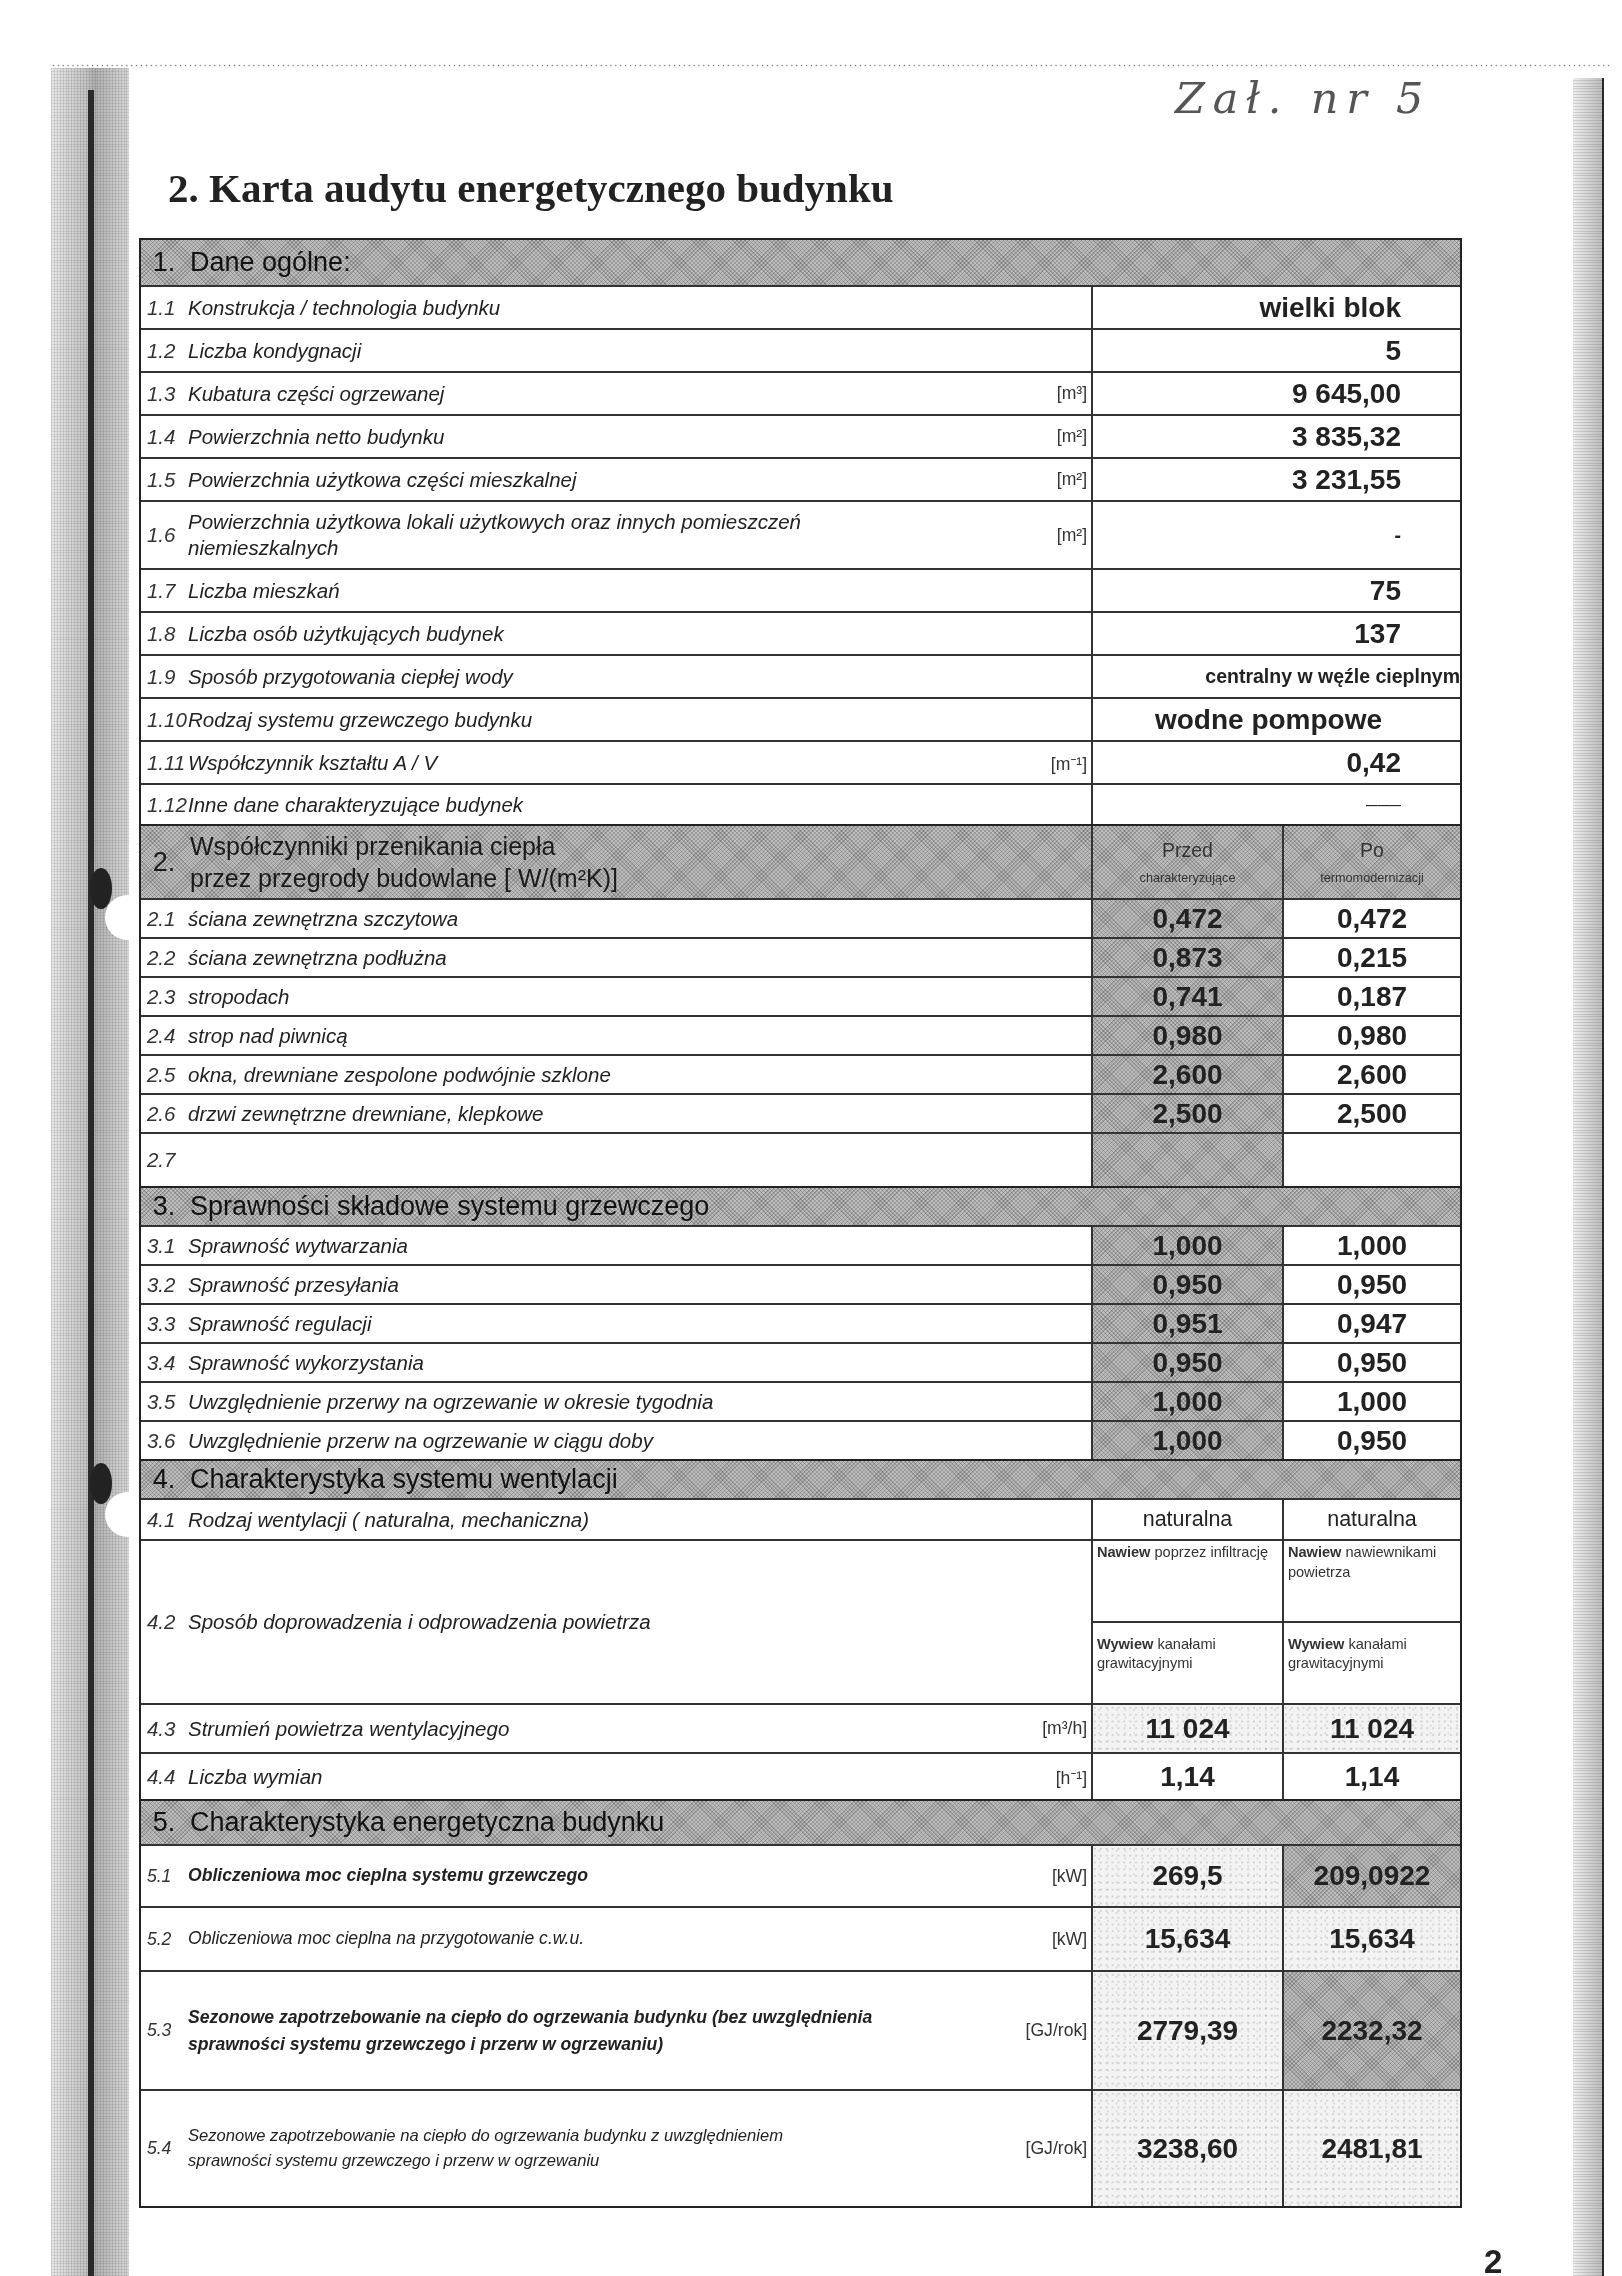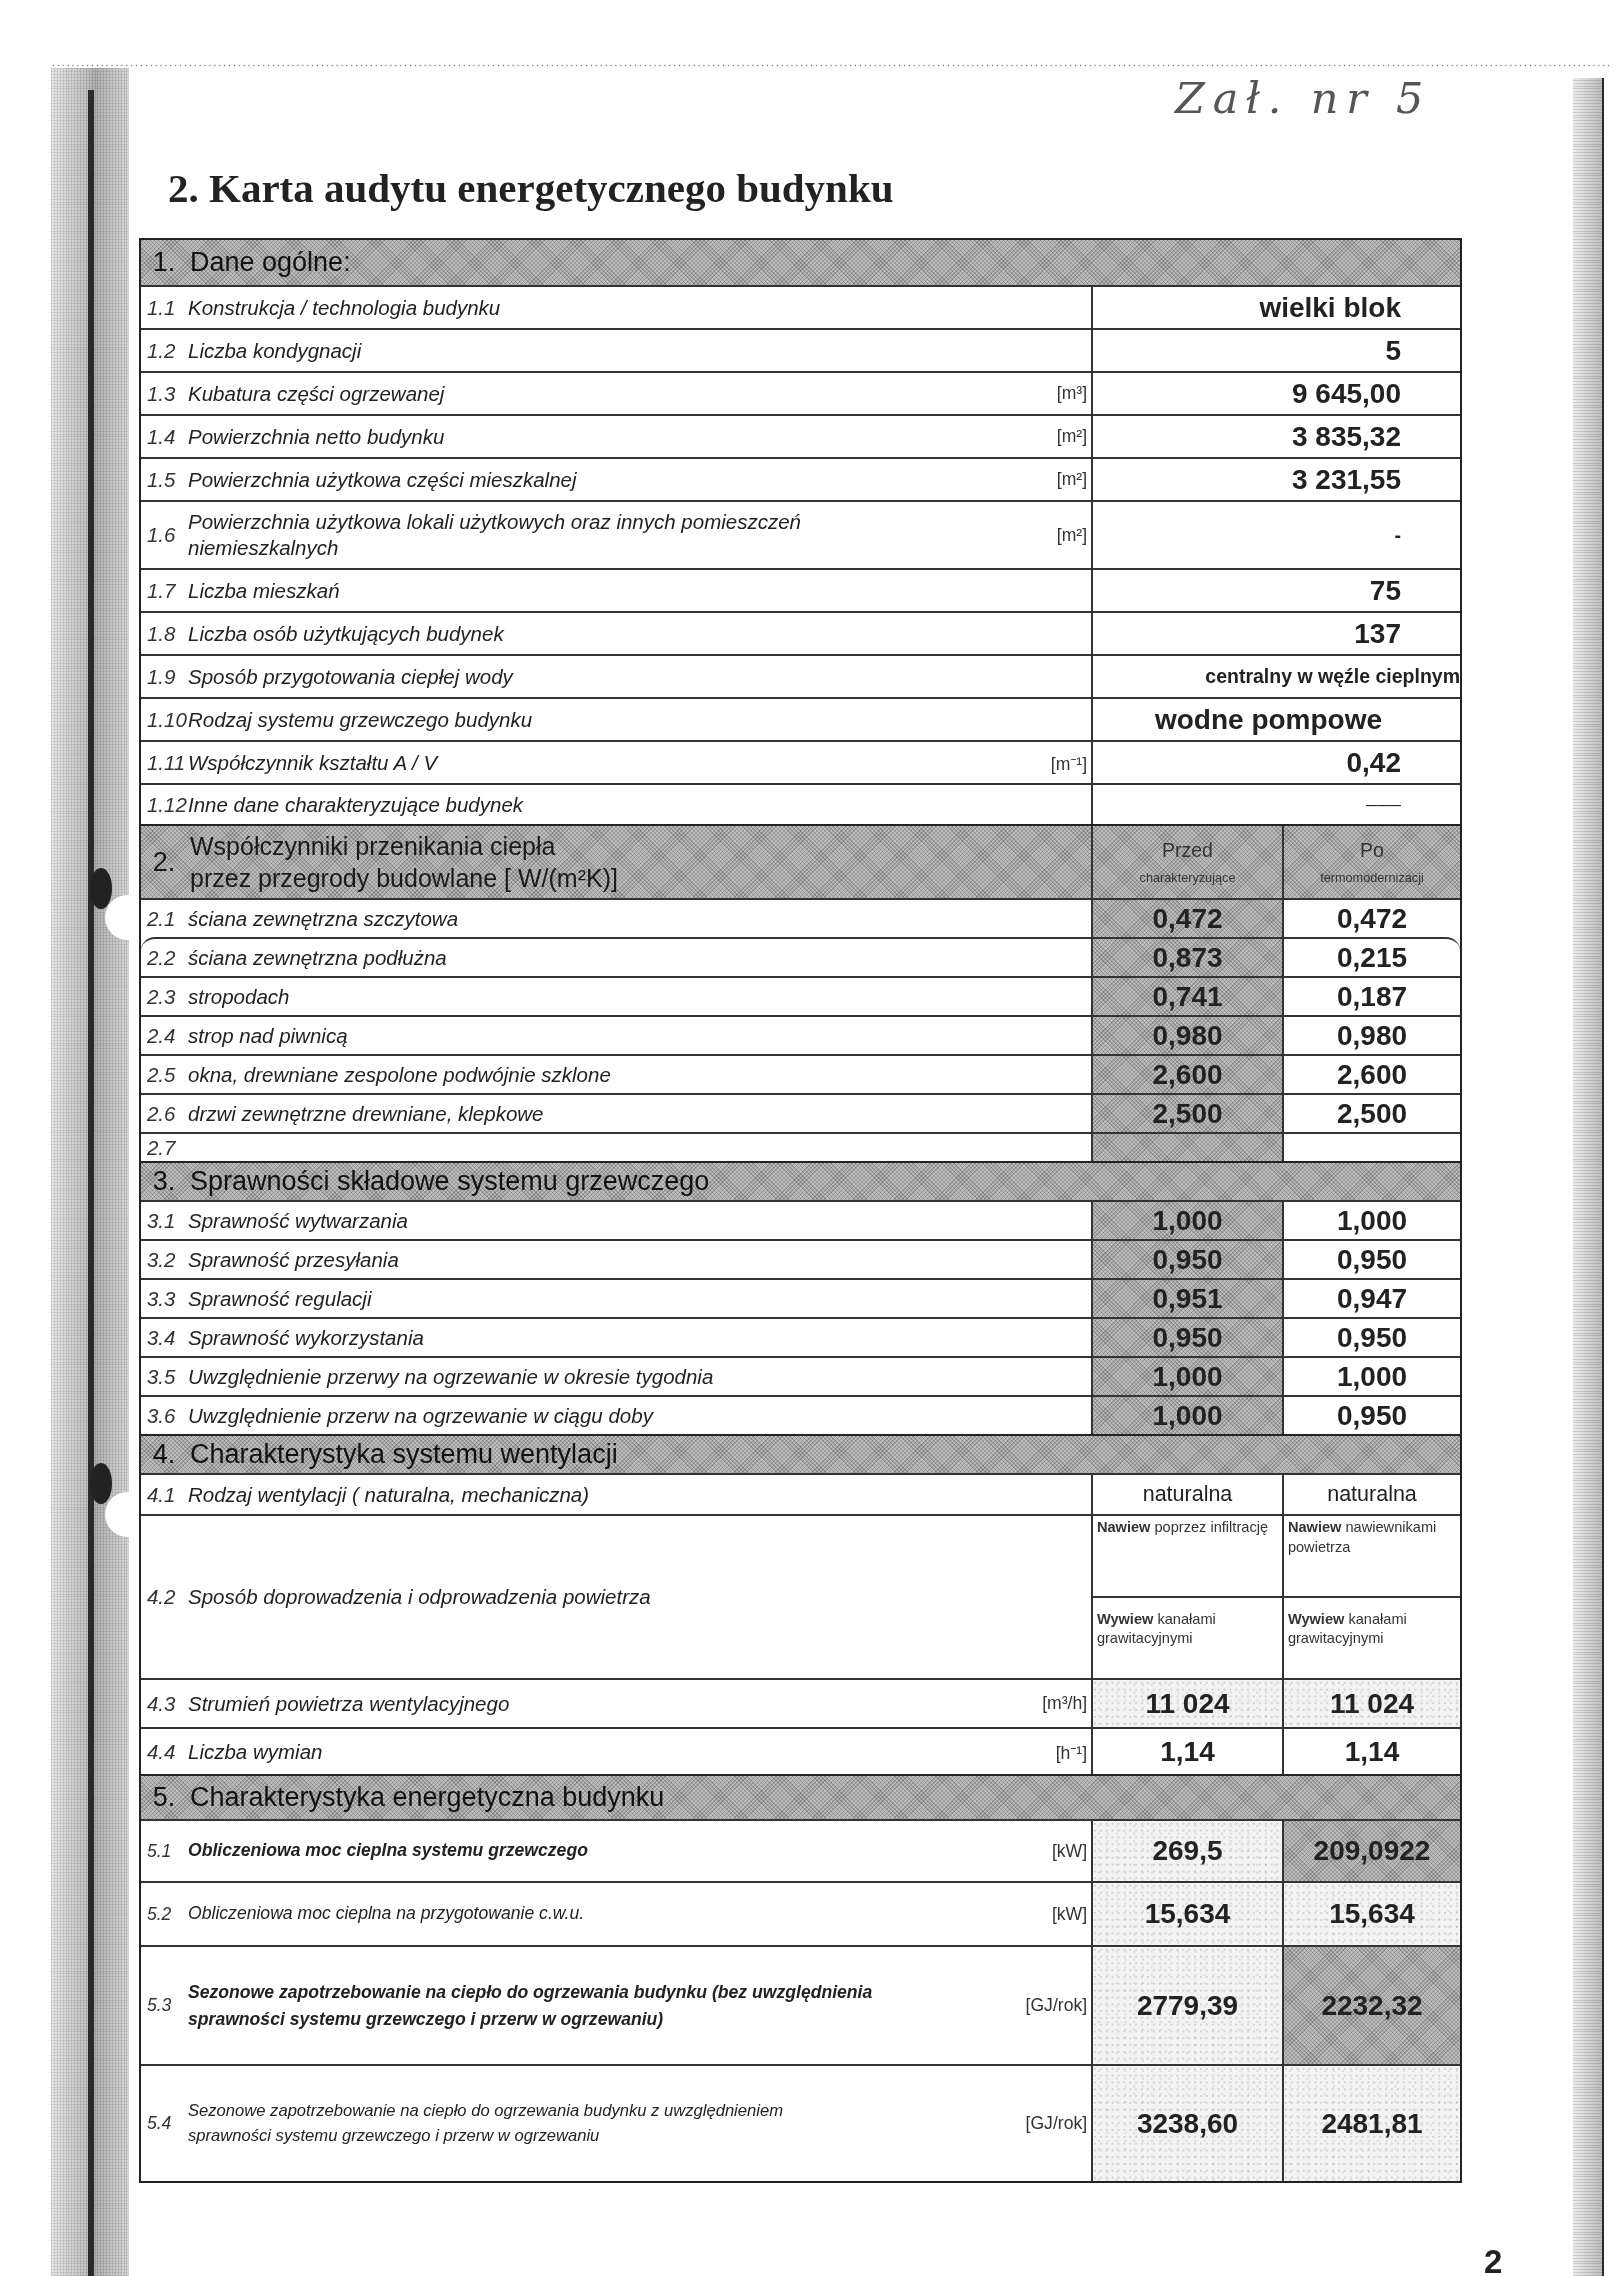--- a/index.html
+++ b/index.html
@@ -248,21 +248,21 @@
         <span class="c-num">2.1</span>
         <span class="c-text">ściana zewnętrzna szczytowa</span>
       </div>
     <div class="c-v1 hatch">
         <span class="val">0,472</span>
       </div>
     <div class="c-v2">
         <span class="val">0,472</span>
       </div>
   </div>
-  <div class="row" style="height:39px;border-radius:14px;">
+  <div class="row" style="height:39px;">
     <div class="c-label">
         <span class="c-num">2.2</span>
         <span class="c-text">ściana zewnętrzna podłużna</span>
       </div>
     <div class="c-v1 hatch">
         <span class="val">0,873</span>
       </div>
     <div class="c-v2">
         <span class="val">0,215</span>
       </div>
@@ -308,21 +308,21 @@
         <span class="c-num">2.6</span>
         <span class="c-text">drzwi zewnętrzne drewniane, klepkowe</span>
       </div>
     <div class="c-v1 hatch">
         <span class="val">2,500</span>
       </div>
     <div class="c-v2">
         <span class="val">2,500</span>
       </div>
   </div>
-  <div class="row" style="height:29px;">
+  <div class="row" style="height:54px;">
     <div class="c-label">
         <span class="c-num">2.7</span>
         <span class="c-text"></span>
       </div>
     <div class="c-v1 hatch">
         <span class="val"></span>
       </div>
     <div class="c-v2">
         <span class="val"></span>
       </div>

